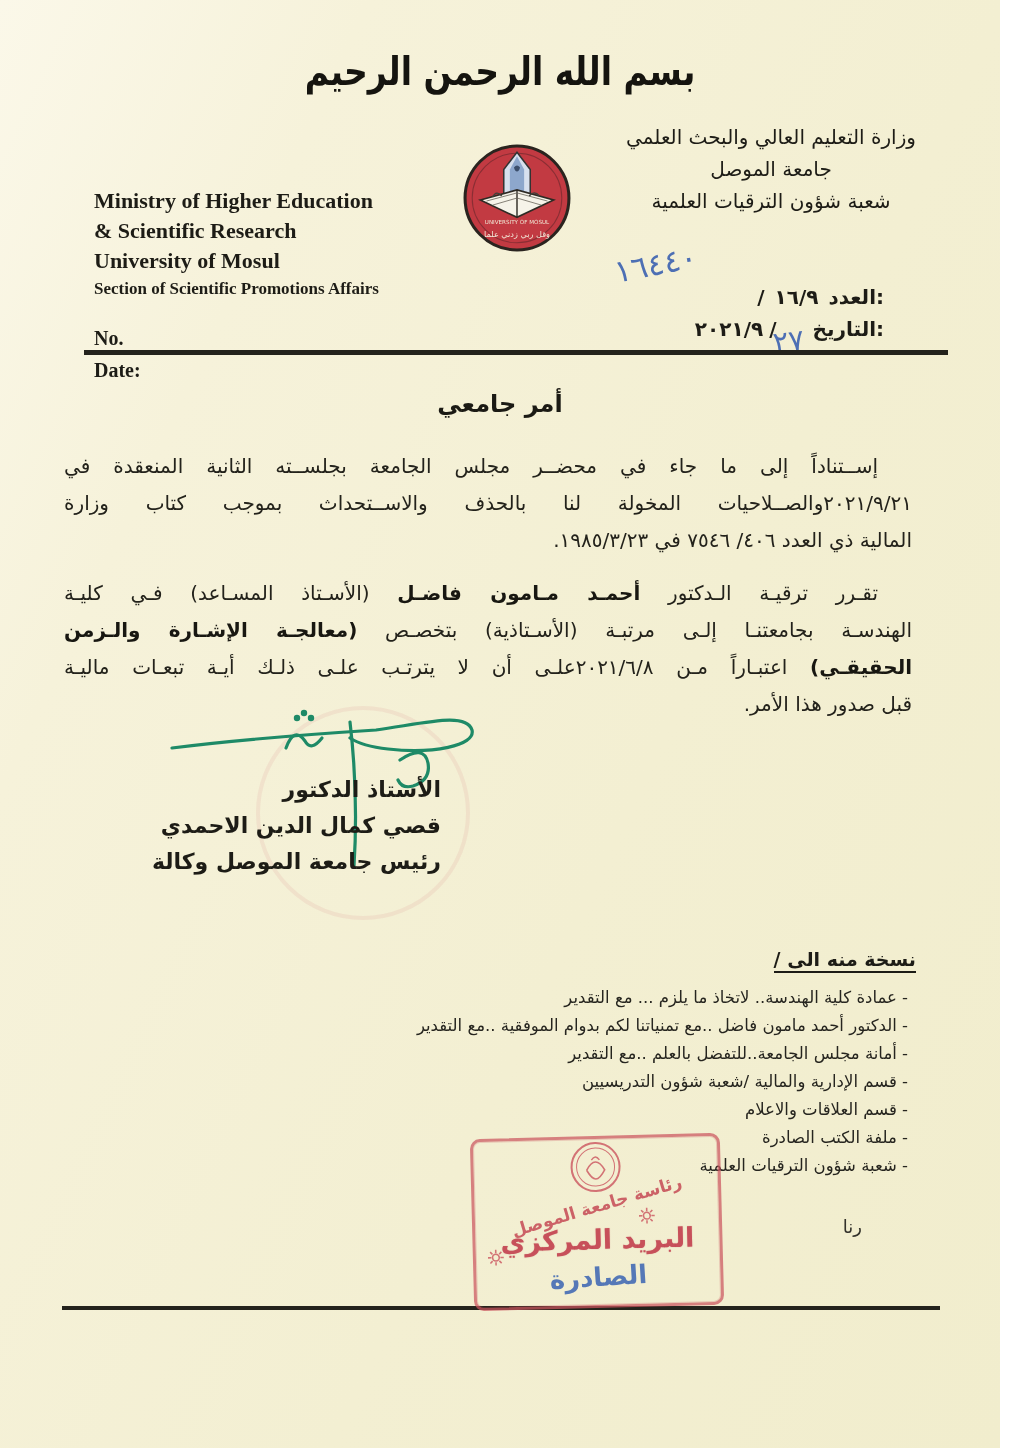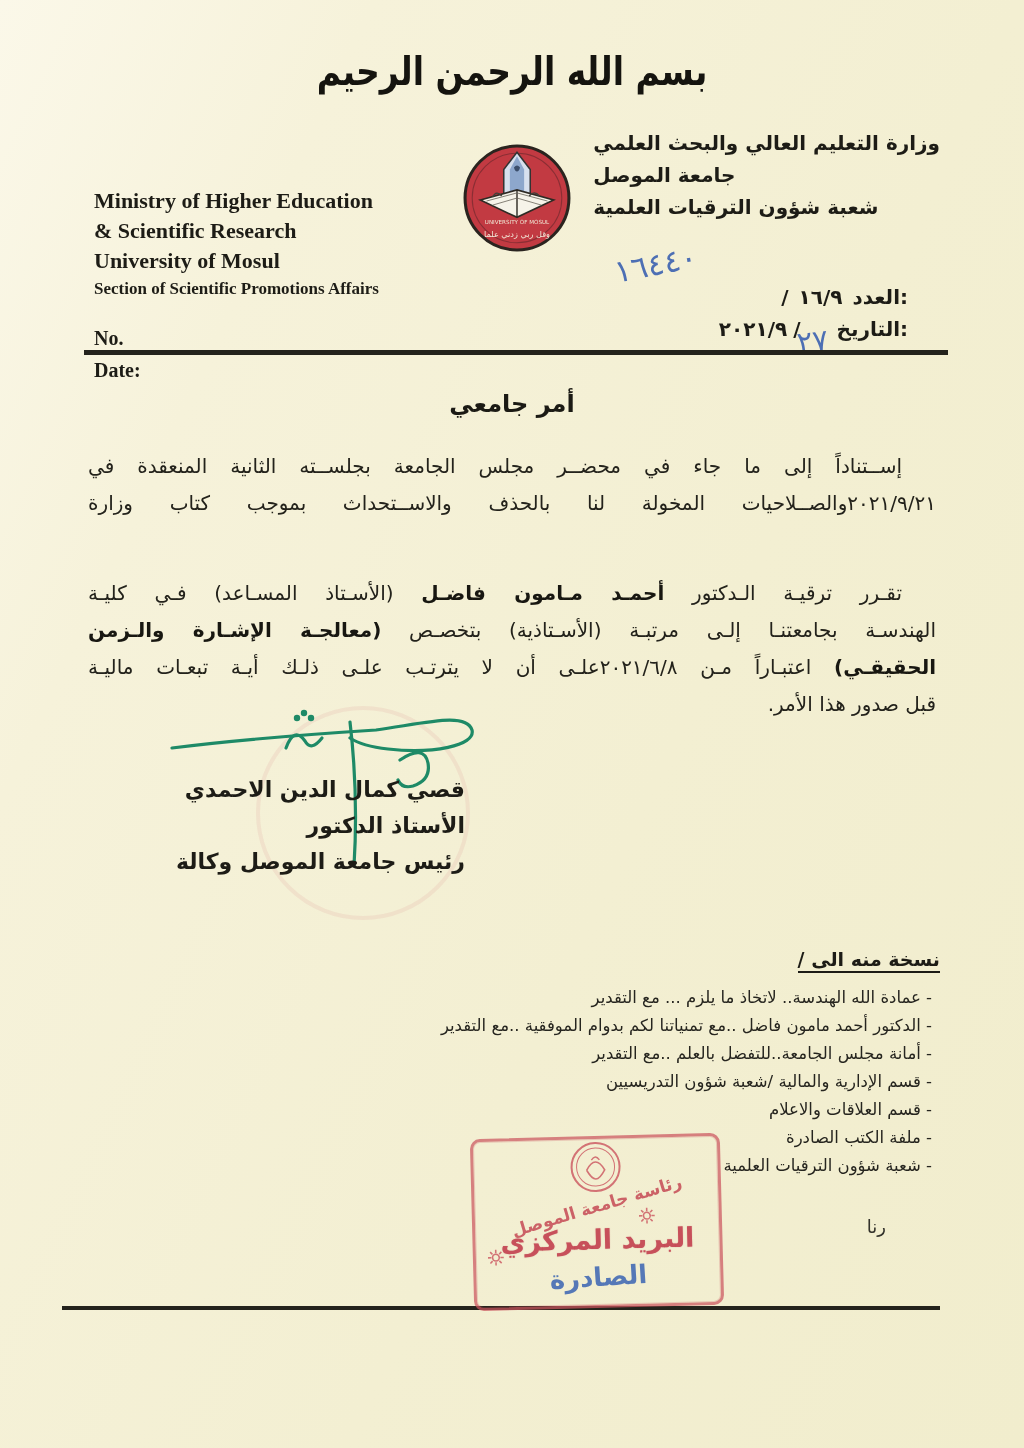--- a/index.html
+++ b/index.html
@@ -1,33 +1,33 @@
 <!DOCTYPE html>
 <html lang="ar"><head>
 <meta charset="utf-8">
 <style>
   html,body{margin:0;padding:0;}
   body{width:1024px;height:1448px;overflow:hidden;
        font-family:"DejaVu Sans",sans-serif;color:#26251f;}
   .page{position:relative;width:1000px;height:1448px;
-        background:linear-gradient(115deg,#fbf8e9 0%,#f6f2da 22%,#f3efd2 60%,#f1edcd 100%);padding-left:24px;}
+        background:linear-gradient(115deg,#fbf8e9 0%,#f6f2da 22%,#f3efd2 60%,#f1edcd 100%);}
   .abs{position:absolute;}
   .ar{direction:rtl;unicode-bidi:plaintext;}
   .serif{font-family:"Liberation Serif",serif;margin-top:44px;}
 
   
   .bismillah{top:52px;left:0;width:100%;text-align:center;
              font-size:33px;font-weight:bold;color:#15140f;
              transform:scaleY(1.18);letter-spacing:1px;}
 
   
   .en-header{top:142px;left:94px;font-weight:bold;color:#1d1c16;}
   .en-header .l{font-size:22px;line-height:30px;}
   .en-header .s{font-size:17px;line-height:26px;}
-  .ar-header{top:127px;right:84px;text-align:left;font-weight:bold;
+  .ar-header{top:121px;right:84px;text-align:center;font-weight:normal;
              font-size:20px;line-height:32px;color:#1d1c16;}
 
   
   .logo{top:142px;left:462px;width:110px;height:112px;}
 
   
   .ref-en{left:94px;font-weight:bold;font-size:20px;color:#1d1c16;}
   .ref-row{right:116px;display:flex;direction:ltr;align-items:baseline;
            font-weight:bold;font-size:20px;color:#1d1c16;}
   .ref-row .gap{display:inline-block;width:36px;position:relative;}
@@ -148,20 +148,21 @@
     <span>التاريخ:</span>
   </div>
 
   <div class="abs rule rule-top"></div>
 
   <div class="abs doc-title ar">أمر جامعي</div>
 
   <div class="abs para ar" style="top:448px;">
     <div class="pline first">إســتناداً إلى ما جاء في محضــر مجلس الجامعة بجلســته الثانية المنعقدة في</div>
     <div class="pline">٢٠٢١/٩/٢١والصــلاحيات المخولة لنا بالحذف والاســتحداث بموجب كتاب وزارة</div>
+    <div class="pline last">المالية ذي العدد ٤٠٦/ ٧٥٤٦ في ١٩٨٥/٣/٢٣.</div>
   </div>
 
   <div class="abs para ar" style="top:575px;">
     <div class="pline first"><span>تقـرر ترقيـة الـدكتور </span><span class="b">أحمـد مـامون فاضـل</span><span> (الأسـتاذ المسـاعد) فـي كليـة</span></div>
     <div class="pline"><span>الهندسـة بجامعتنـا إلـى مرتبـة (الأسـتاذية) بتخصـص </span><span class="b">(معالجـة الإشـارة والـزمن</span></div>
     <div class="pline"><span class="b">الحقيقـي)</span><span> اعتبـاراً مـن ٢٠٢١/٦/٨علـى أن لا يترتـب علـى ذلـك أيـة تبعـات ماليـة</span></div>
     <div class="pline last">قبل صدور هذا الأمر.</div>
   </div>
 
   <div class="abs ghost-stamp"></div>
@@ -172,28 +173,28 @@
       <path d="M 122,58 q 8,-22 19,-7 q 6,11 17,-3"></path>
       <circle cx="133" cy="28" r="1.6" fill="#1e8a67"></circle>
       <circle cx="140" cy="23" r="1.6" fill="#1e8a67"></circle>
       <circle cx="147" cy="28" r="1.6" fill="#1e8a67"></circle>
       <path d="M 186,32 C 191,75 193,128 190,176"></path>
       <path d="M 236,70 q 24,-16 28,3 q 3,17 -15,23 q -11,3 -15,-6"></path>
     </g>
   </svg>
 
   <div class="abs sig-block ar">
+    <div>الأستاذ الدكتور</div>
     <div>قصي كمال الدين الاحمدي</div>
-    <div>الأستاذ الدكتور</div>
     <div>رئيس جامعة الموصل وكالة</div>
   </div>
 
   <div class="abs cc-header ar">نسخة منه الى /</div>
   <div class="abs cc-list ar">
-    <div>- عمادة الله الهندسة.. لاتخاذ ما يلزم ... مع التقدير</div>
+    <div>- عمادة كلية الهندسة.. لاتخاذ ما يلزم ... مع التقدير</div>
     <div>- الدكتور أحمد مامون فاضل ..مع تمنياتنا لكم بدوام الموفقية ..مع التقدير</div>
     <div>- أمانة مجلس الجامعة..للتفضل بالعلم ..مع التقدير</div>
     <div>- قسم الإدارية والمالية /شعبة شؤون التدريسيين</div>
     <div>- قسم العلاقات والاعلام</div>
     <div>- ملفة الكتب الصادرة</div>
     <div>- شعبة شؤون الترقيات العلمية</div>
   </div>
   <div class="abs cc-note ar">رنا</div>
 
   <div class="abs stamp">

